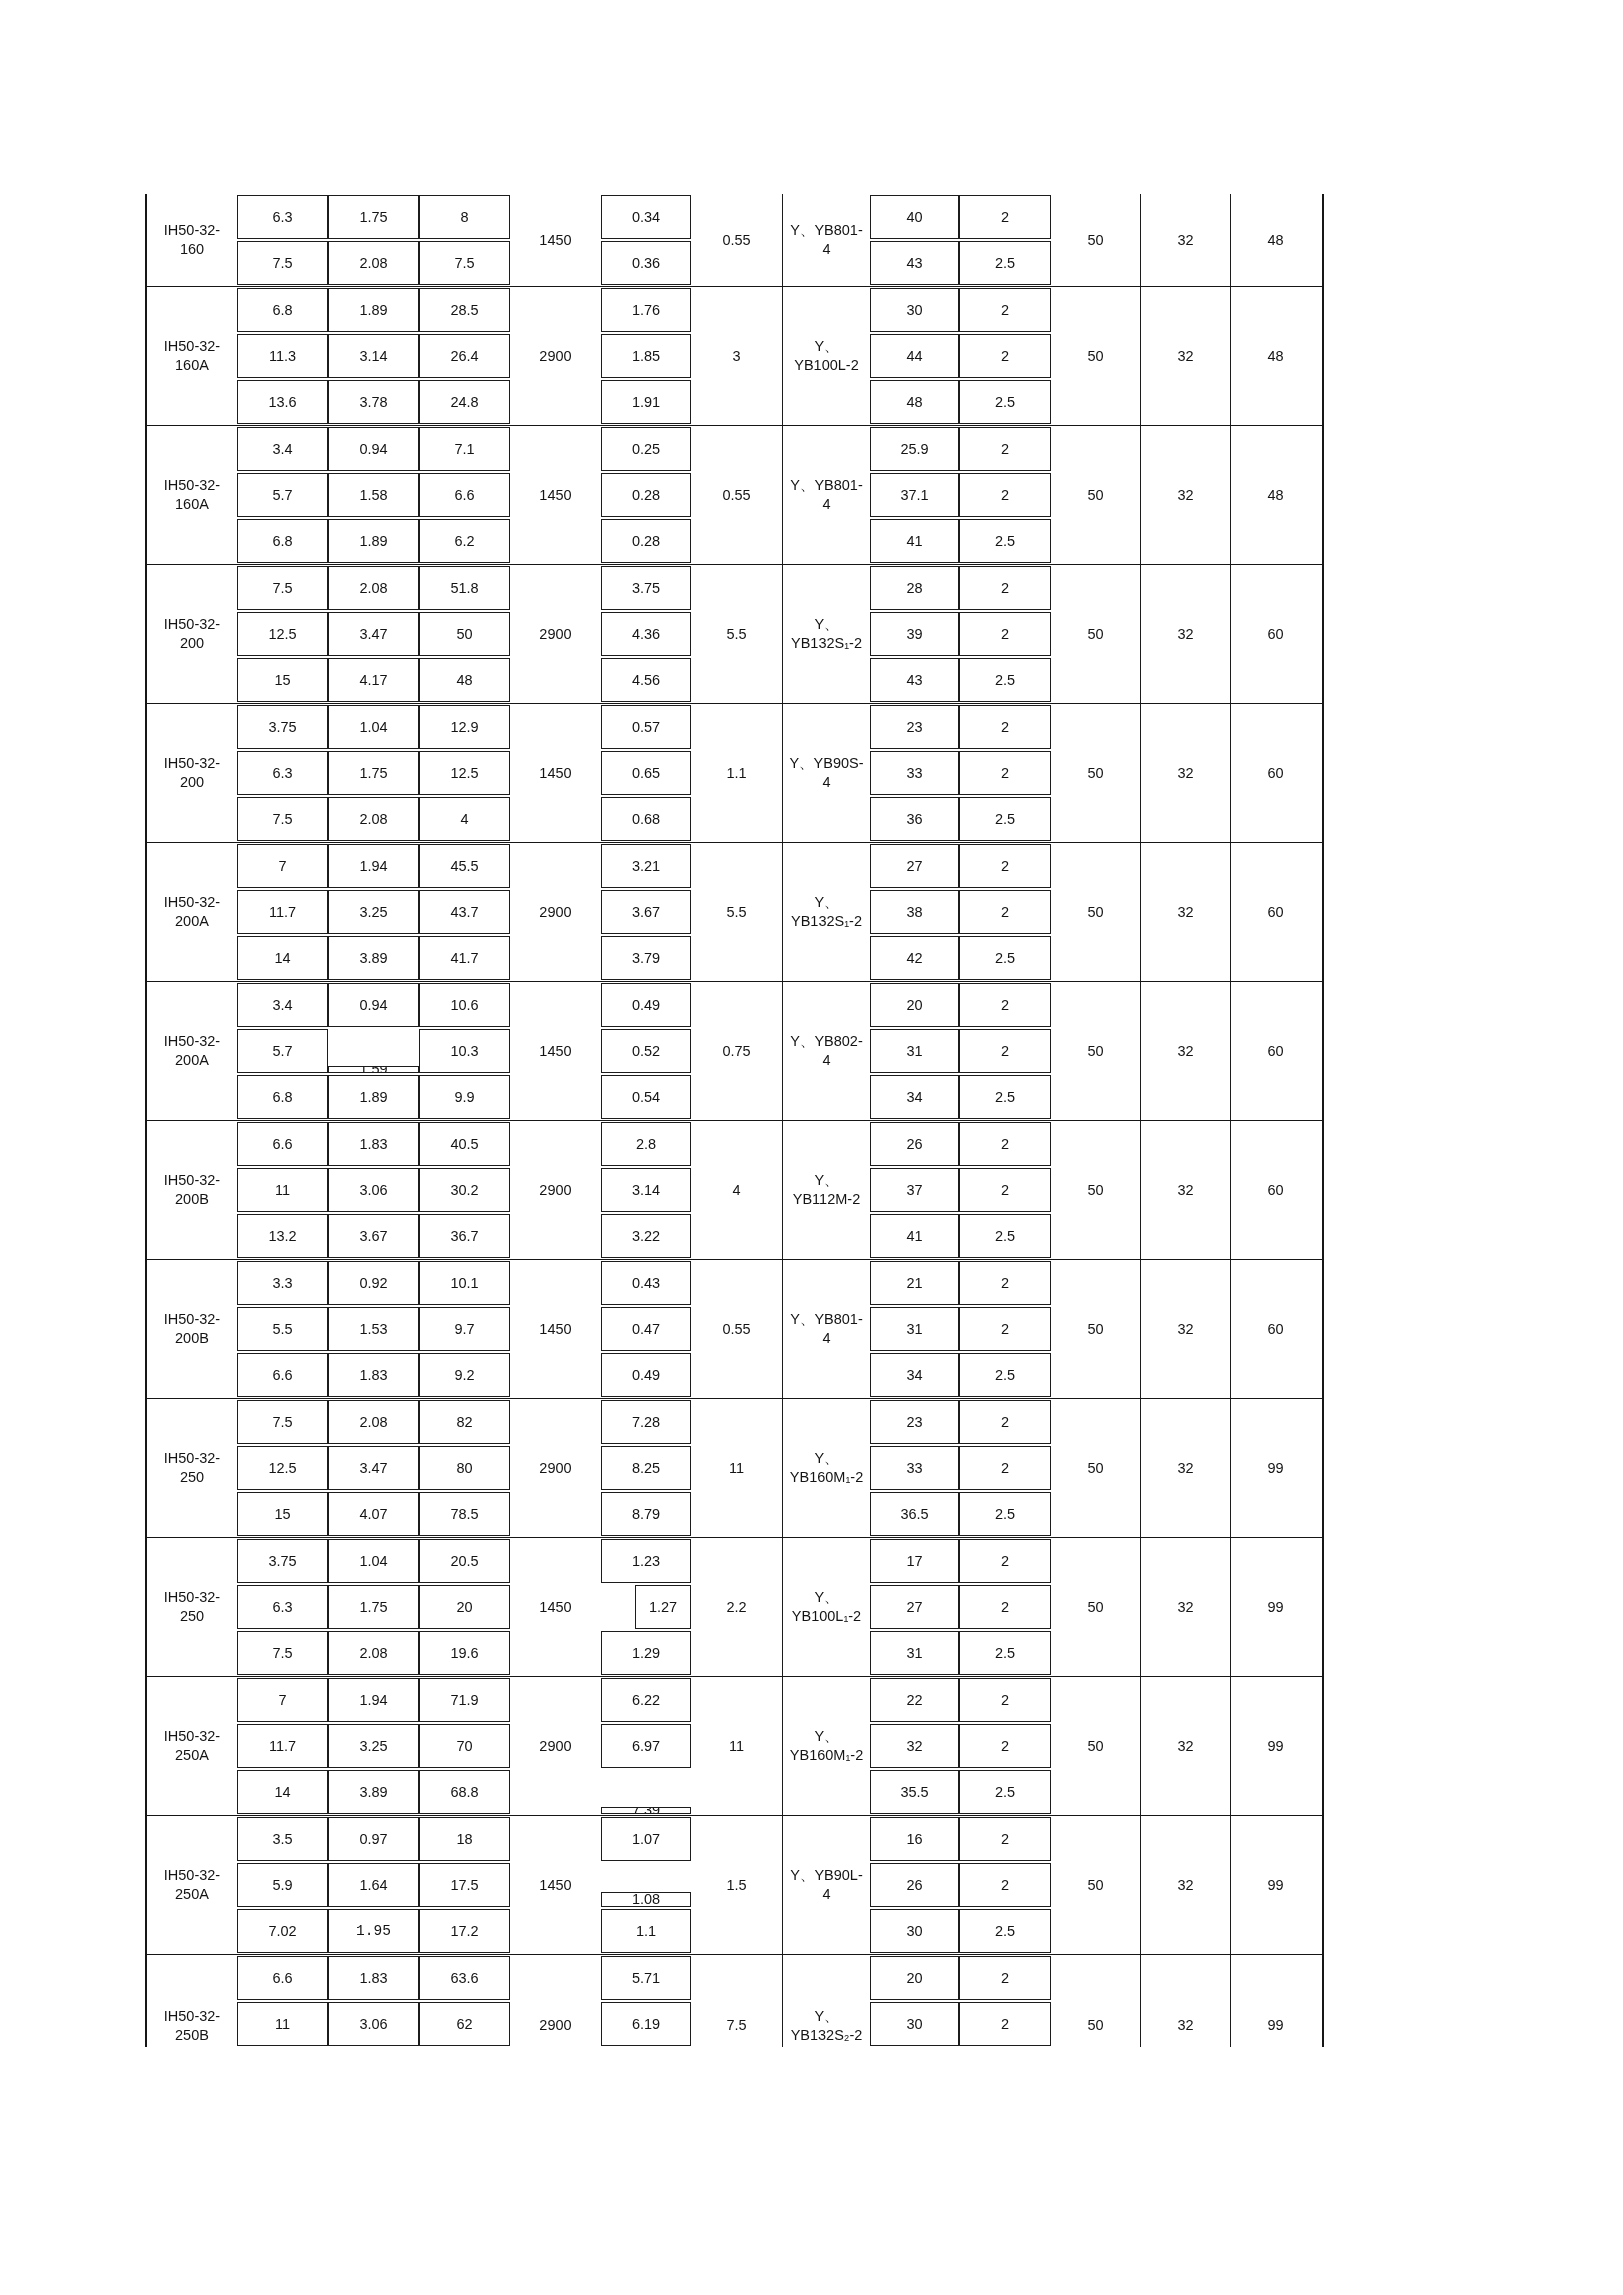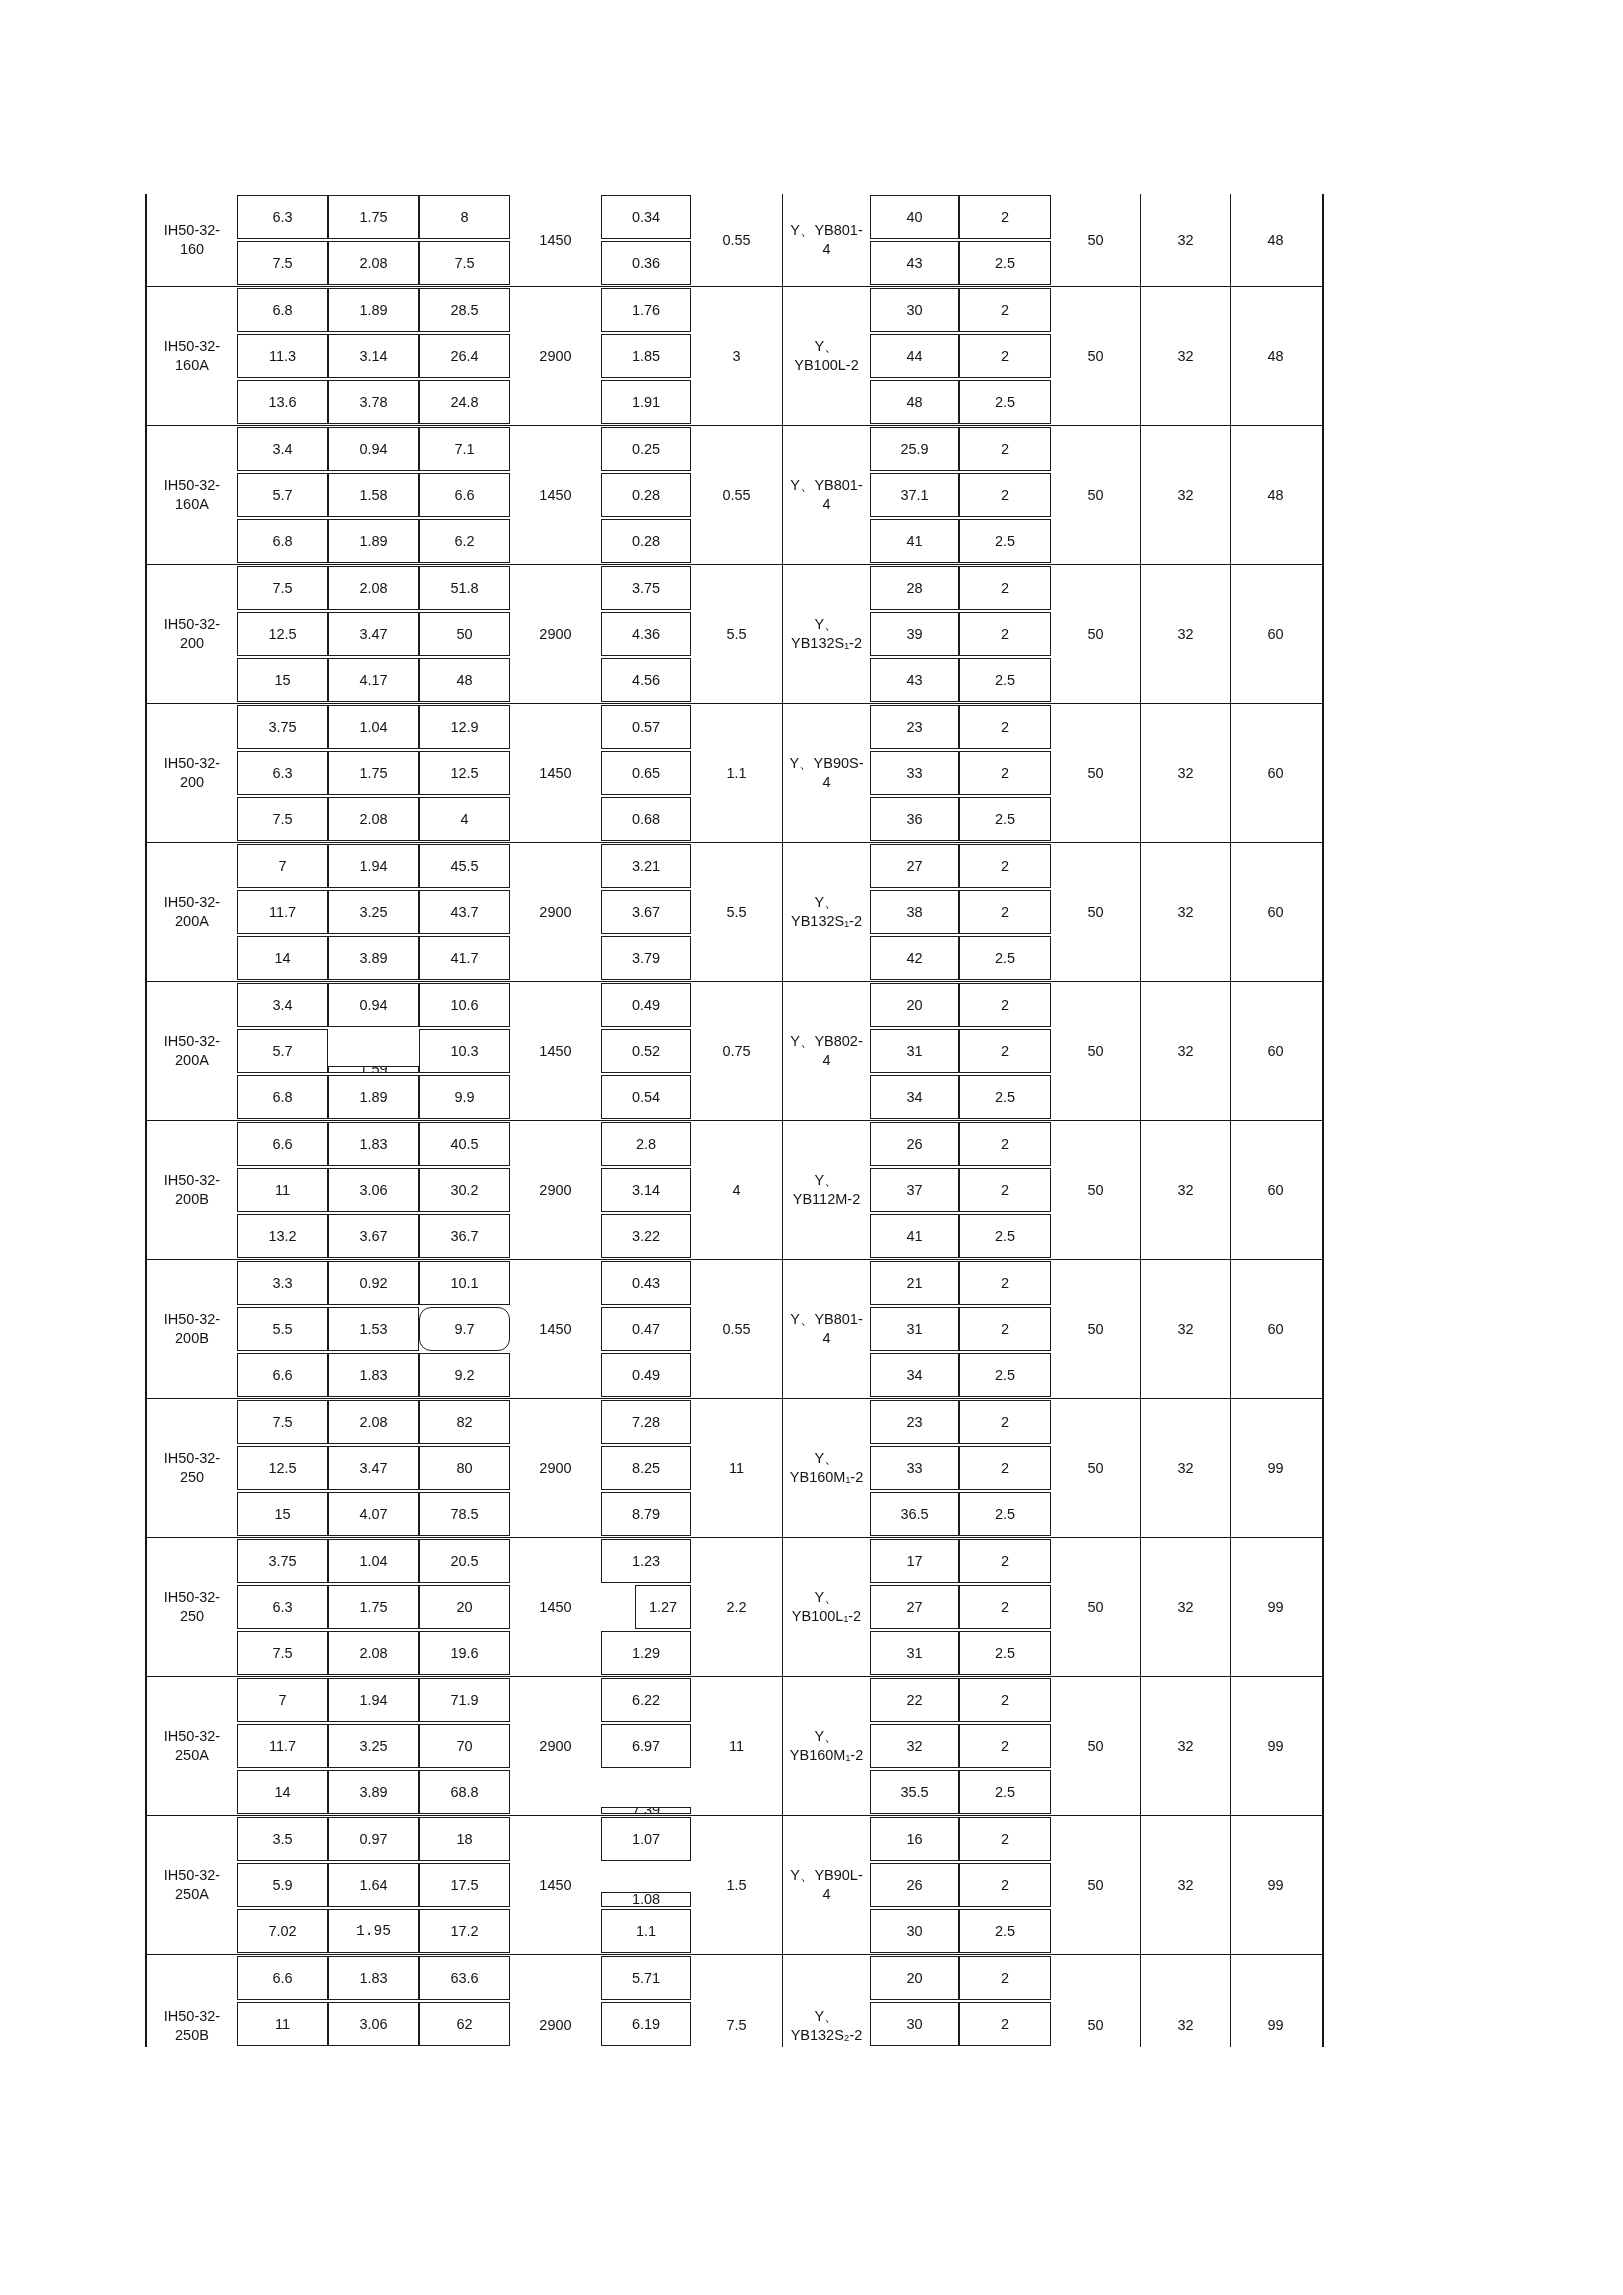--- a/index.html
+++ b/index.html
@@ -325,21 +325,21 @@
 
   <div class="cell boxed q1" style="grid-row: 1;">3.3</div>
   <div class="cell boxed q2" style="grid-row: 1;">0.92</div>
   <div class="cell boxed head" style="grid-row: 1;">10.1</div>
   <div class="cell boxed power" style="grid-row: 1;">0.43</div>
   <div class="cell boxed eff" style="grid-row: 1;">21</div>
   <div class="cell boxed npsh" style="grid-row: 1;">2</div>
 
   <div class="cell boxed q1" style="grid-row: 2;">5.5</div>
   <div class="cell boxed q2" style="grid-row: 2;">1.53</div>
-  <div class="cell boxed head" style="grid-row: 2; border-radius: 12px;">9.7</div>
+  <div class="cell boxed head" style="grid-row: 2;">9.7</div>
   <div class="cell boxed power" style="grid-row: 2;">0.47</div>
   <div class="cell boxed eff" style="grid-row: 2;">31</div>
   <div class="cell boxed npsh" style="grid-row: 2;">2</div>
 
   <div class="cell boxed q1" style="grid-row: 3;">6.6</div>
   <div class="cell boxed q2" style="grid-row: 3;">1.83</div>
   <div class="cell boxed head" style="grid-row: 3;">9.2</div>
   <div class="cell boxed power" style="grid-row: 3;">0.49</div>
   <div class="cell boxed eff" style="grid-row: 3;">34</div>
   <div class="cell boxed npsh" style="grid-row: 3;">2.5</div>

